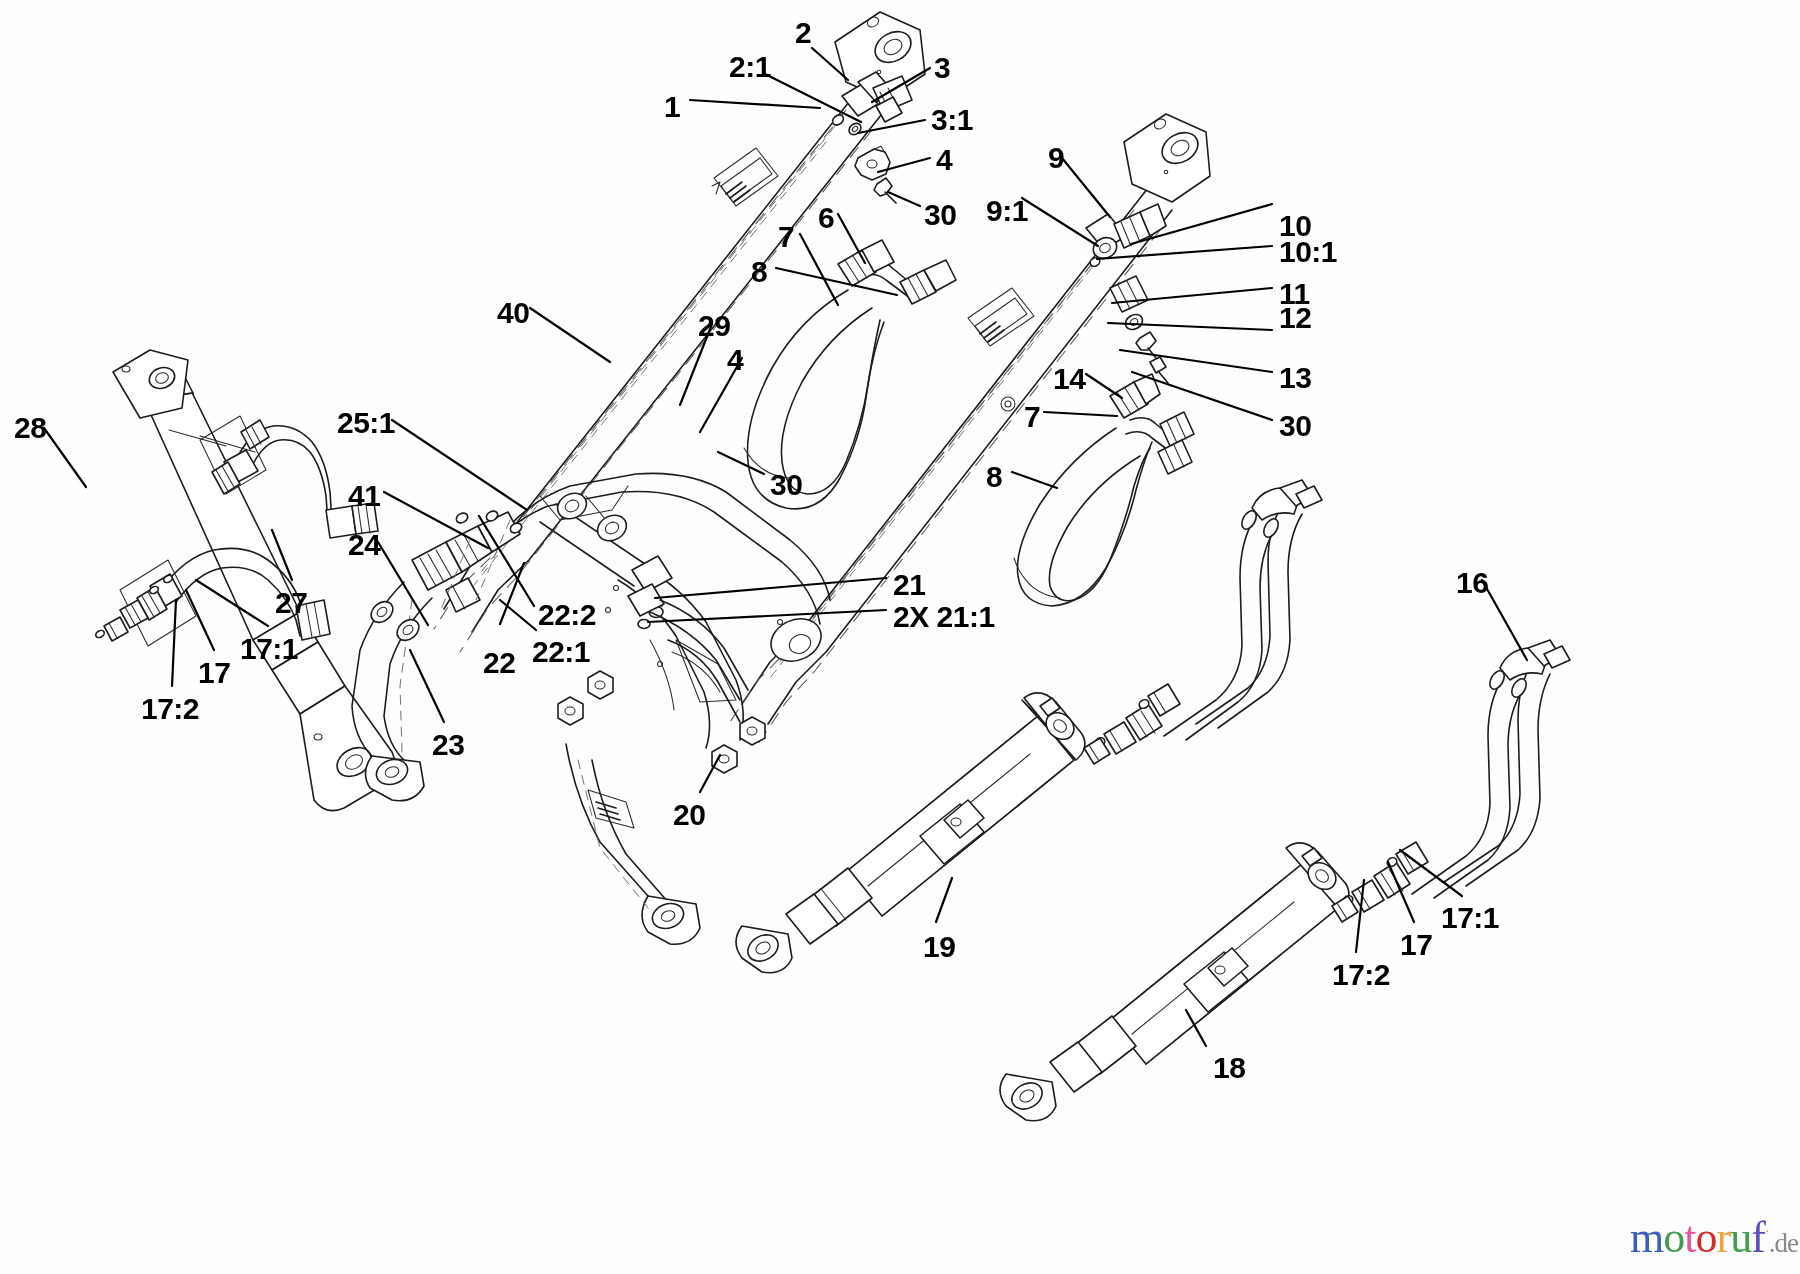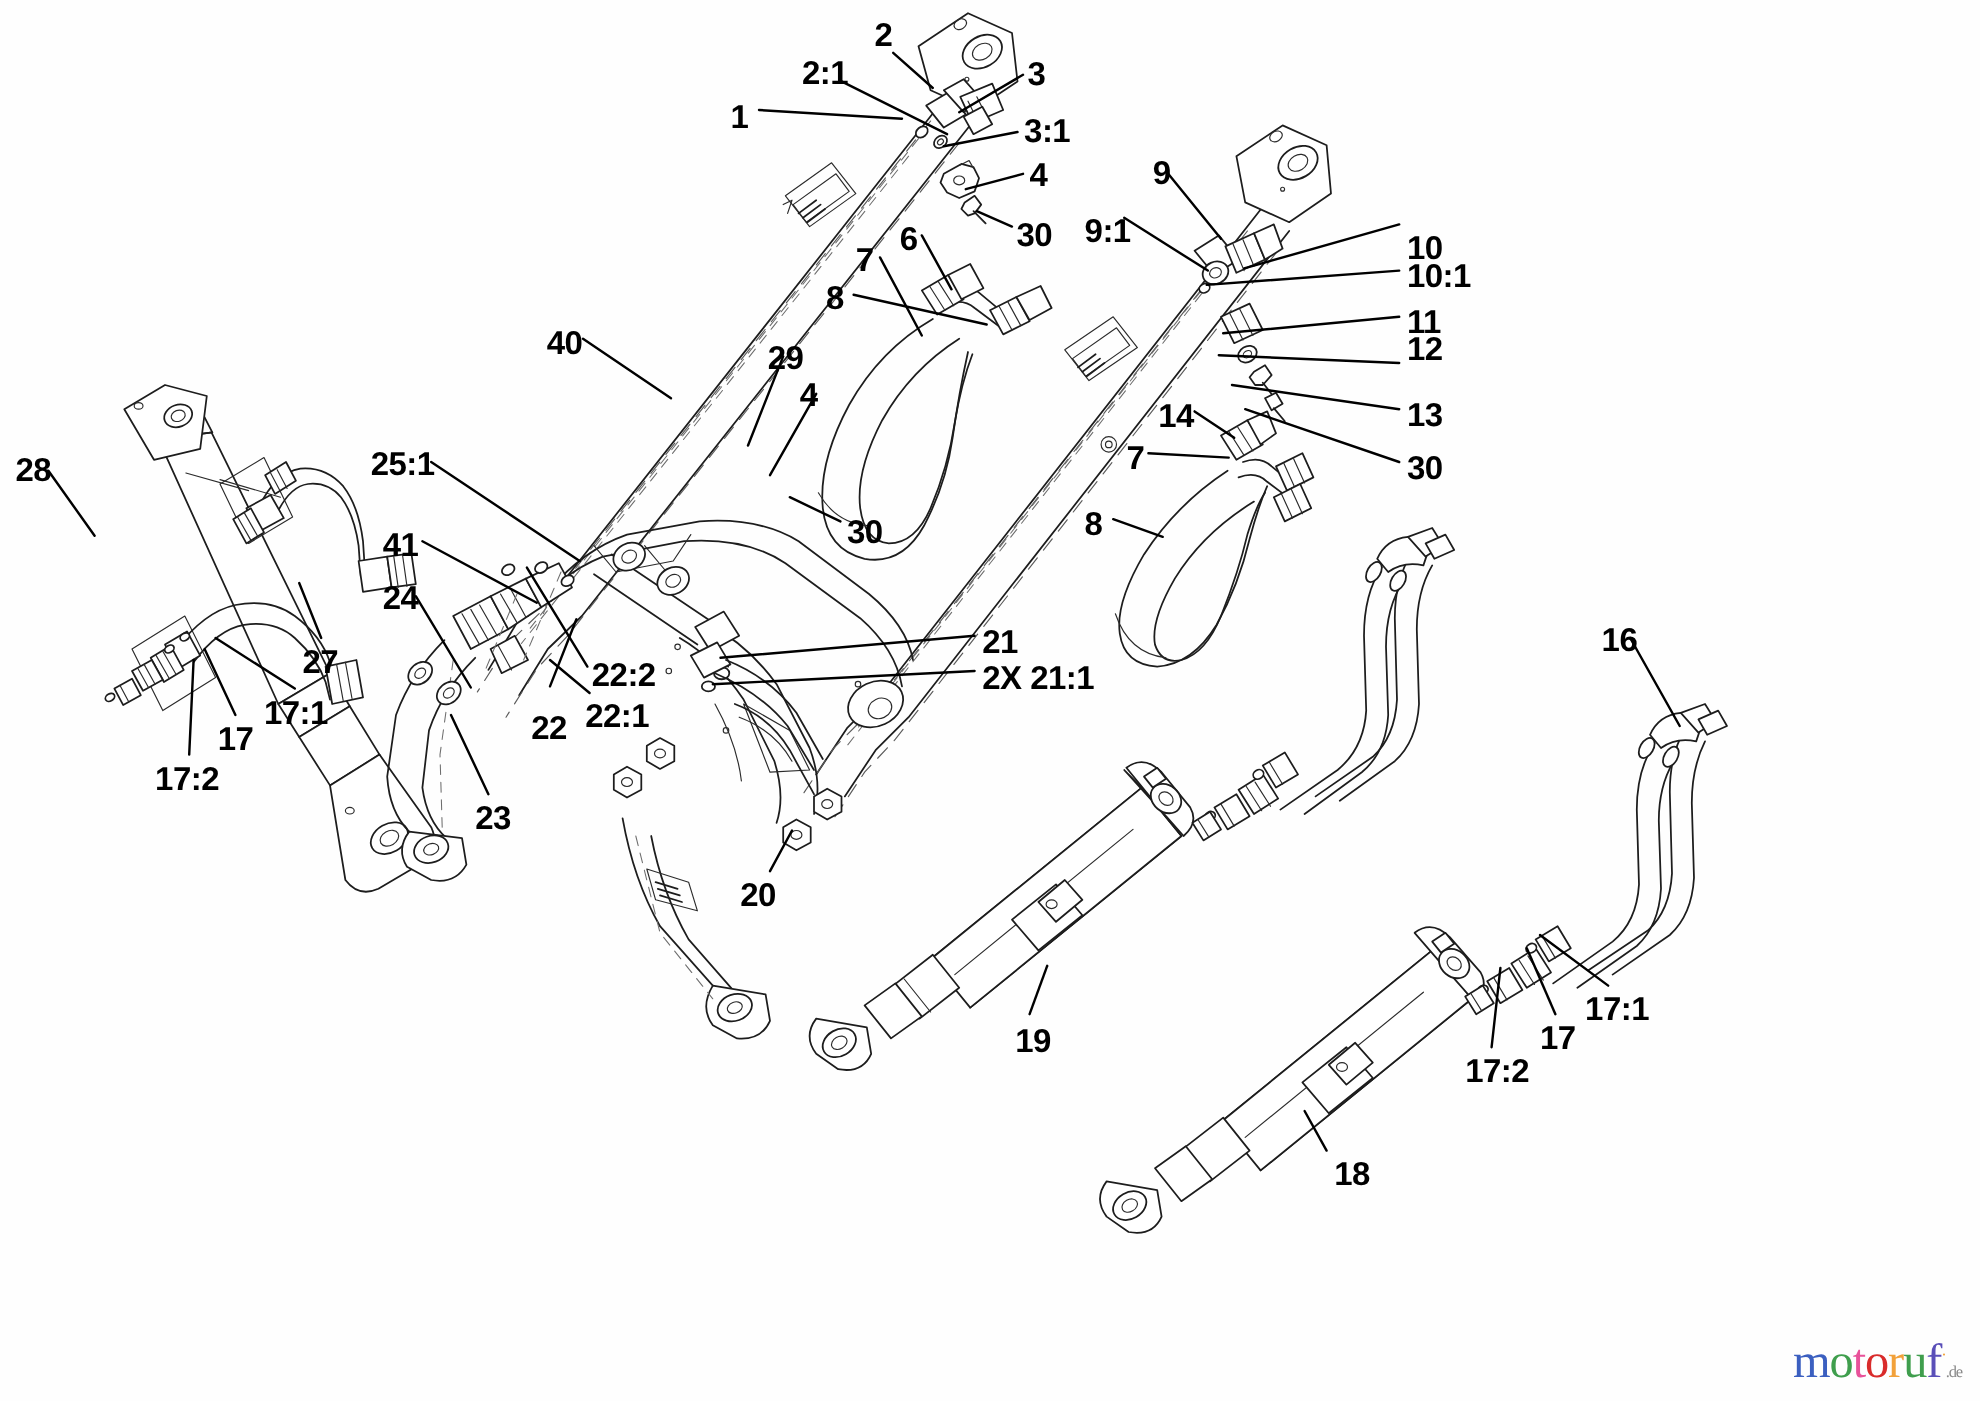--- a/index.html
+++ b/index.html
@@ -33,21 +33,21 @@
   }
   .wm {
     position: absolute;
     font-family: "Liberation Serif", serif;
     font-size: 44px;
     line-height: 1;
     white-space: nowrap;
     letter-spacing: -1px;
   }
   .wm .sfx {
-    font-size: 15px;
+    font-size: 27px;
     color: #8a8a8a;
   }
   .wm .dot {
     font-size: 15px;
     vertical-align: super;
     color: #f2a13a;
   }
 </style>
 </head>
 <body>

